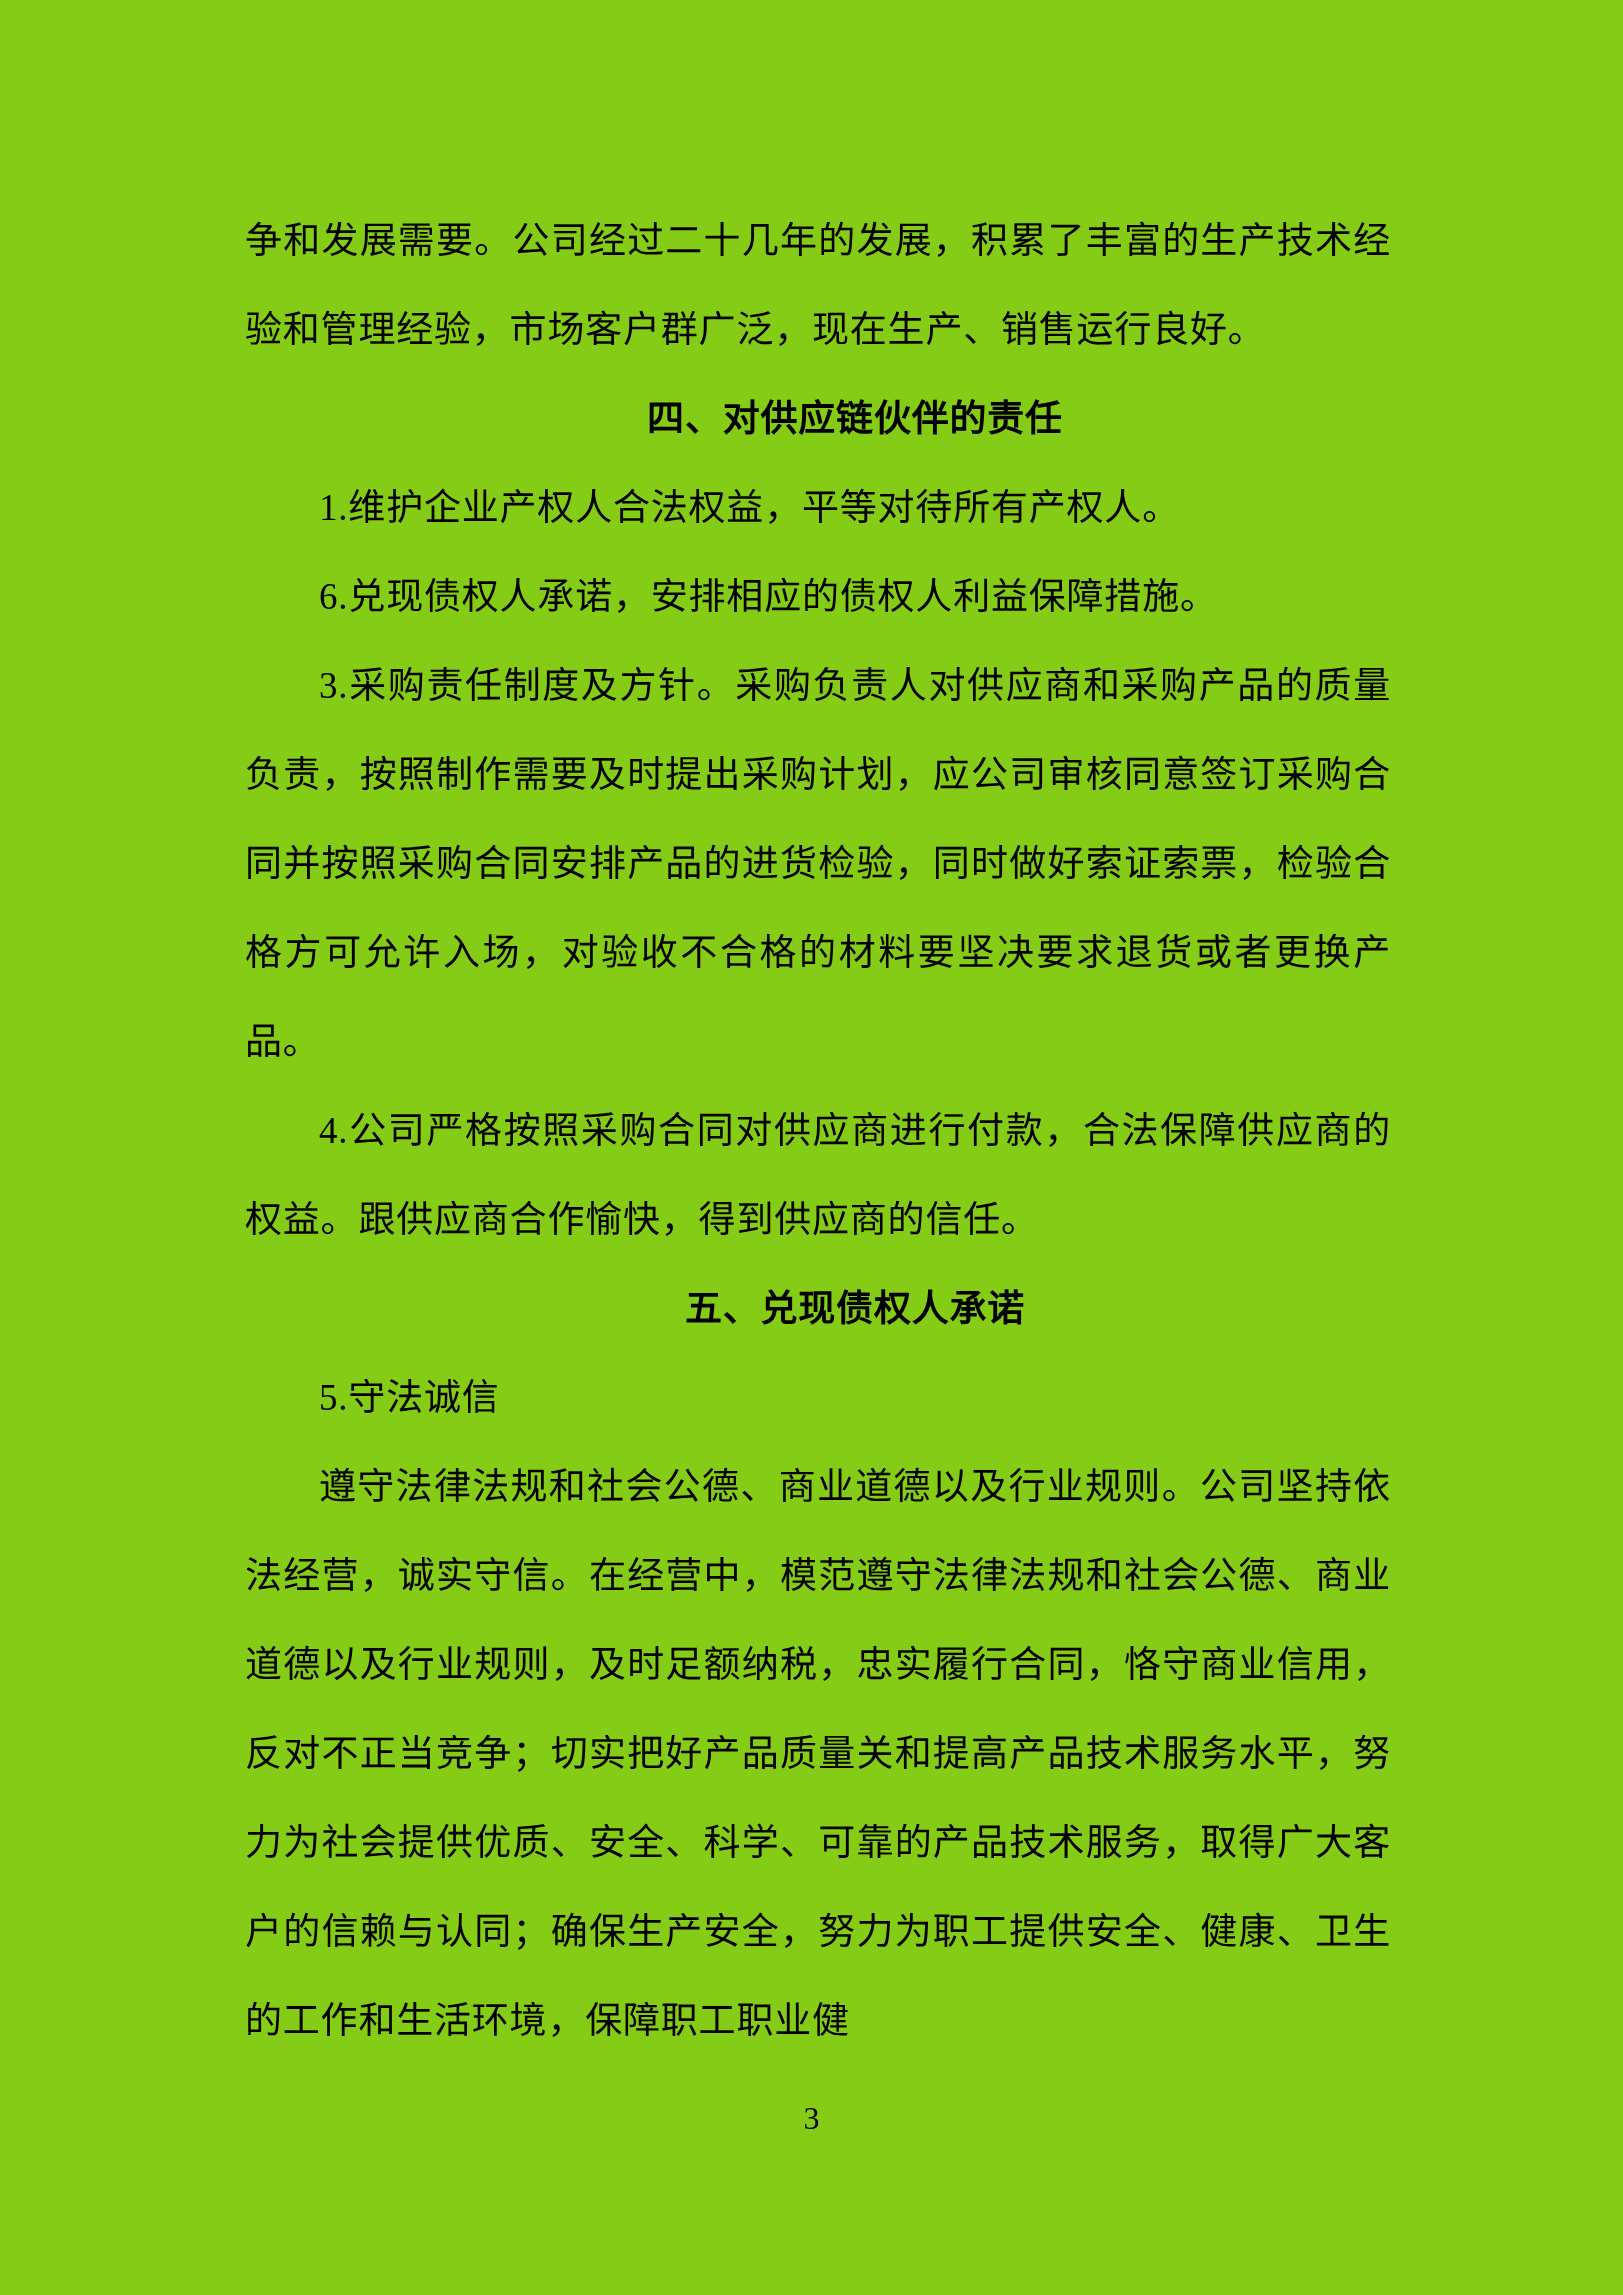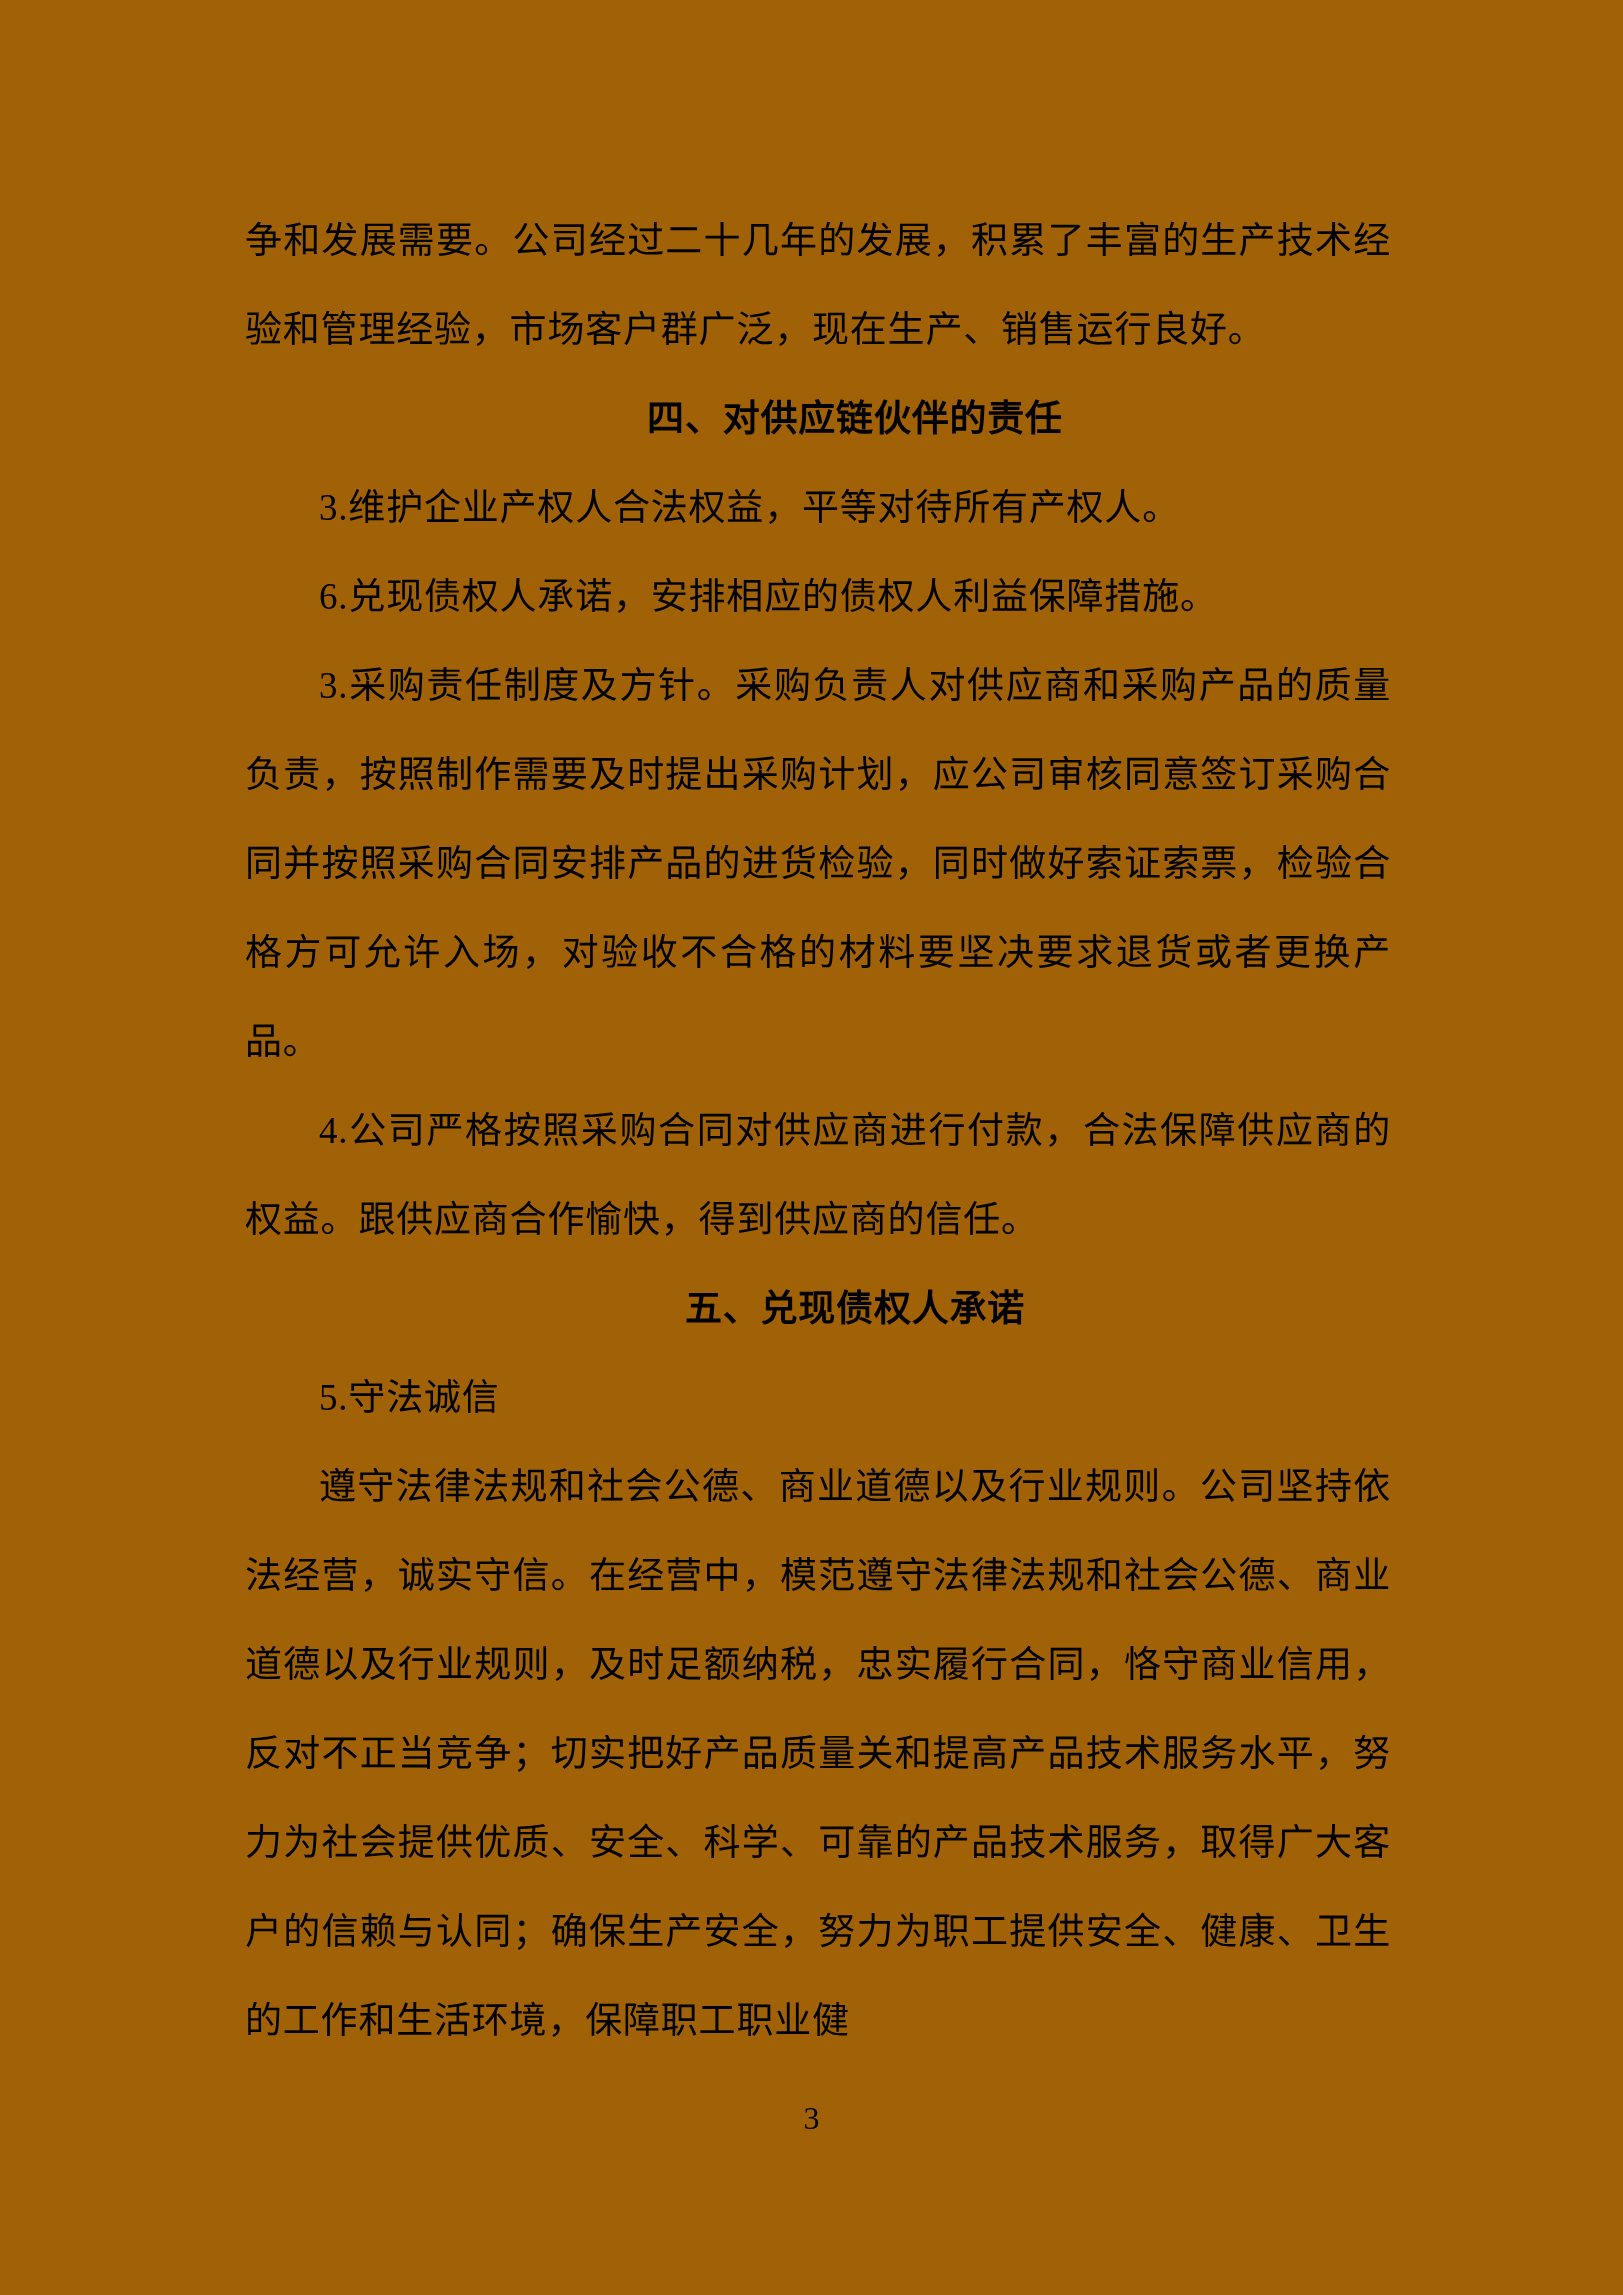--- a/index.html
+++ b/index.html
@@ -4,21 +4,21 @@
 <style>
   html, body {
     margin: 0;
     padding: 0;
     background: #ffffff;
   }
   .page {
     position: relative;
     width: 1623px;
     height: 2295px;
-    background: #a16207;
+    background: #84cc16;
     overflow: hidden;
     font-family: "Liberation Serif", "DejaVu Serif", serif;
     color: #000000;
   }
   .body-area {
     position: absolute;
     top: 196px;
     left: 245px;
     width: 1146px;
   }
@@ -54,21 +54,21 @@
     font-family: "Liberation Serif", "DejaVu Serif", serif;
   }
 </style>
 </head>
 <body>
 
 <div class="page">
   <div class="body-area">
     <p class="para no-indent">争和发展需要。公司经过二十几年的发展，积累了丰富的生产技术经验和管理经验，市场客户群广泛，现在生产、销售运行良好。</p>
     <p class="para heading">四、对供应链伙伴的责任</p>
-    <p class="para indent">3.维护企业产权人合法权益，平等对待所有产权人。</p>
+    <p class="para indent">1.维护企业产权人合法权益，平等对待所有产权人。</p>
     <p class="para indent">6.兑现债权人承诺，安排相应的债权人利益保障措施。</p>
     <p class="para indent">3.采购责任制度及方针。采购负责人对供应商和采购产品的质量负责，按照制作需要及时提出采购计划，应公司审核同意签订采购合同并按照采购合同安排产品的进货检验，同时做好索证索票，检验合格方可允许入场，对验收不合格的材料要坚决要求退货或者更换产品。</p>
     <p class="para indent">4.公司严格按照采购合同对供应商进行付款，合法保障供应商的权益。跟供应商合作愉快，得到供应商的信任。</p>
     <p class="para heading">五、兑现债权人承诺</p>
     <p class="para indent">5.守法诚信</p>
     <p class="para indent">遵守法律法规和社会公德、商业道德以及行业规则。公司坚持依法经营，诚实守信。在经营中，模范遵守法律法规和社会公德、商业道德以及行业规则，及时足额纳税，忠实履行合同，恪守商业信用，反对不正当竞争；切实把好产品质量关和提高产品技术服务水平，努力为社会提供优质、安全、科学、可靠的产品技术服务，取得广大客户的信赖与认同；确保生产安全，努力为职工提供安全、健康、卫生的工作和生活环境，保障职工职业健</p>
   </div>
   <div class="page-number">3</div>
 </div>
 

